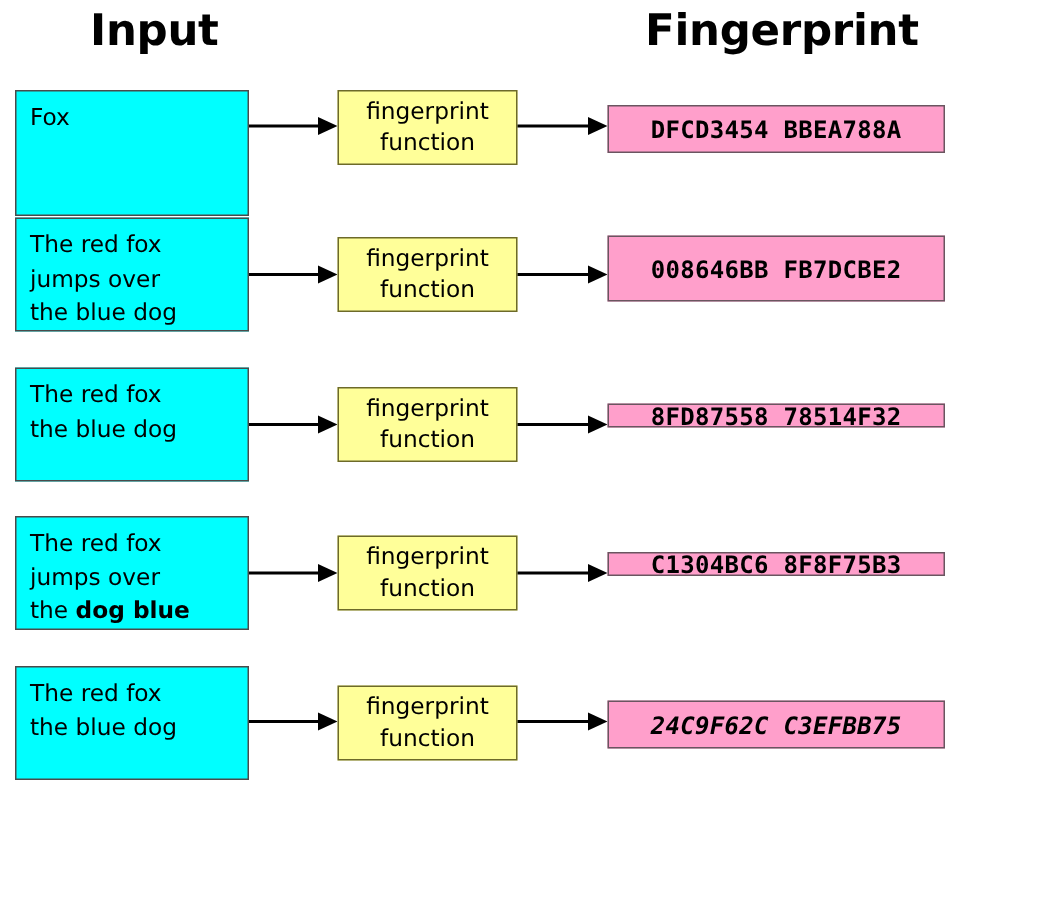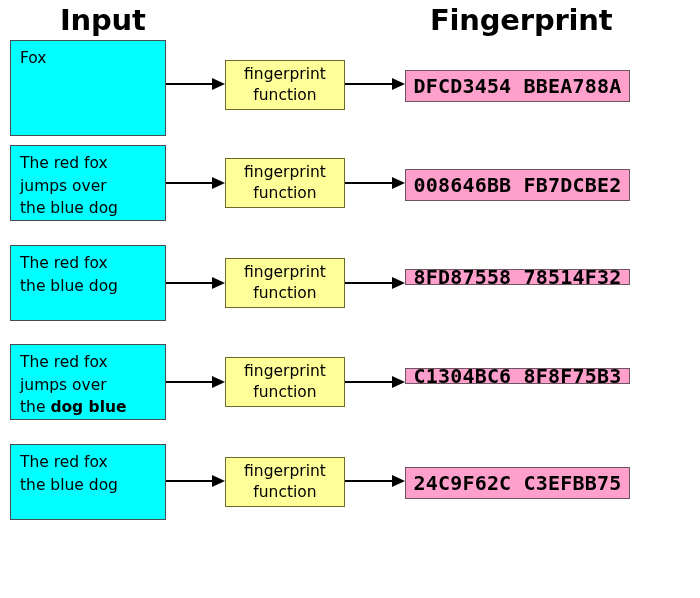--- a/index.html
+++ b/index.html
@@ -85,21 +85,21 @@
   }
   .fn-box .line { display: block; white-space: nowrap; }
 
   .hash-box {
     left: 405px;
     width: 225px;
     background: #ff9fcb;
     border-color: #6a5560;
     font-family: "DejaVu Sans Mono", monospace;
     font-weight: bold;
-    font-size: 20px;
+    font-size: 16px;
     letter-spacing: 0.2px;
     display: flex;
     align-items: center;
     justify-content: center;
     white-space: pre;
   }
 
   
   .arrow {
     position: absolute;
@@ -133,21 +133,21 @@
 
 <div id="diagram">
 
   <div class="header-row">
     <div class="col-title input-title">Input</div>
     <div class="col-title fp-title">Fingerprint</div>
   </div>
 
   <div id="rows-container">
       <div class="row" style="top: 0px;">
-        <div class="box input-box" style="top: 40px; height: 96px;">
+        <div class="box input-box" style="top: 60px; height: 84px;">
           <span class="line"><span>Fox</span></span>
         </div>
         <div class="arrow a1" style="top: 78px;">
           <span class="shaft"></span>
           <span class="head"></span>
         </div>
         <div class="box fn-box" style="top: 60px; height: 50px;">
           <span class="line">fingerprint</span>
           <span class="line">function</span>
         </div>
@@ -168,21 +168,21 @@
           <span class="head"></span>
         </div>
         <div class="box fn-box" style="top: 158px; height: 50px;">
           <span class="line">fingerprint</span>
           <span class="line">function</span>
         </div>
         <div class="arrow a2" style="top: 177px;">
           <span class="shaft"></span>
           <span class="head"></span>
         </div>
-        <div class="box hash-box" style="top: 169px; height: 32px;">008646BB FB7DCBE2</div>
+        <div class="box hash-box" style="top: 157px; height: 44px;">008646BB FB7DCBE2</div>
       </div>
       <div class="row" style="top: 0px;">
         <div class="box input-box" style="top: 245px; height: 76px;">
           <span class="line"><span>The red fox</span></span>
           <span class="line"><span>the blue dog</span></span>
         </div>
         <div class="arrow a1" style="top: 277px;">
           <span class="shaft"></span>
           <span class="head"></span>
         </div>
@@ -226,17 +226,17 @@
           <span class="head"></span>
         </div>
         <div class="box fn-box" style="top: 457px; height: 50px;">
           <span class="line">fingerprint</span>
           <span class="line">function</span>
         </div>
         <div class="arrow a2" style="top: 475px;">
           <span class="shaft"></span>
           <span class="head"></span>
         </div>
-        <div class="box hash-box" style="top: 467px; height: 32px;">24C9F62C C3EFBB75</div>
+        <div class="box hash-box" style="top: 467px; height: 32px; font-style: italic;">24C9F62C C3EFBB75</div>
       </div>
     </div>
 
 </div>
 
 </body></html>

